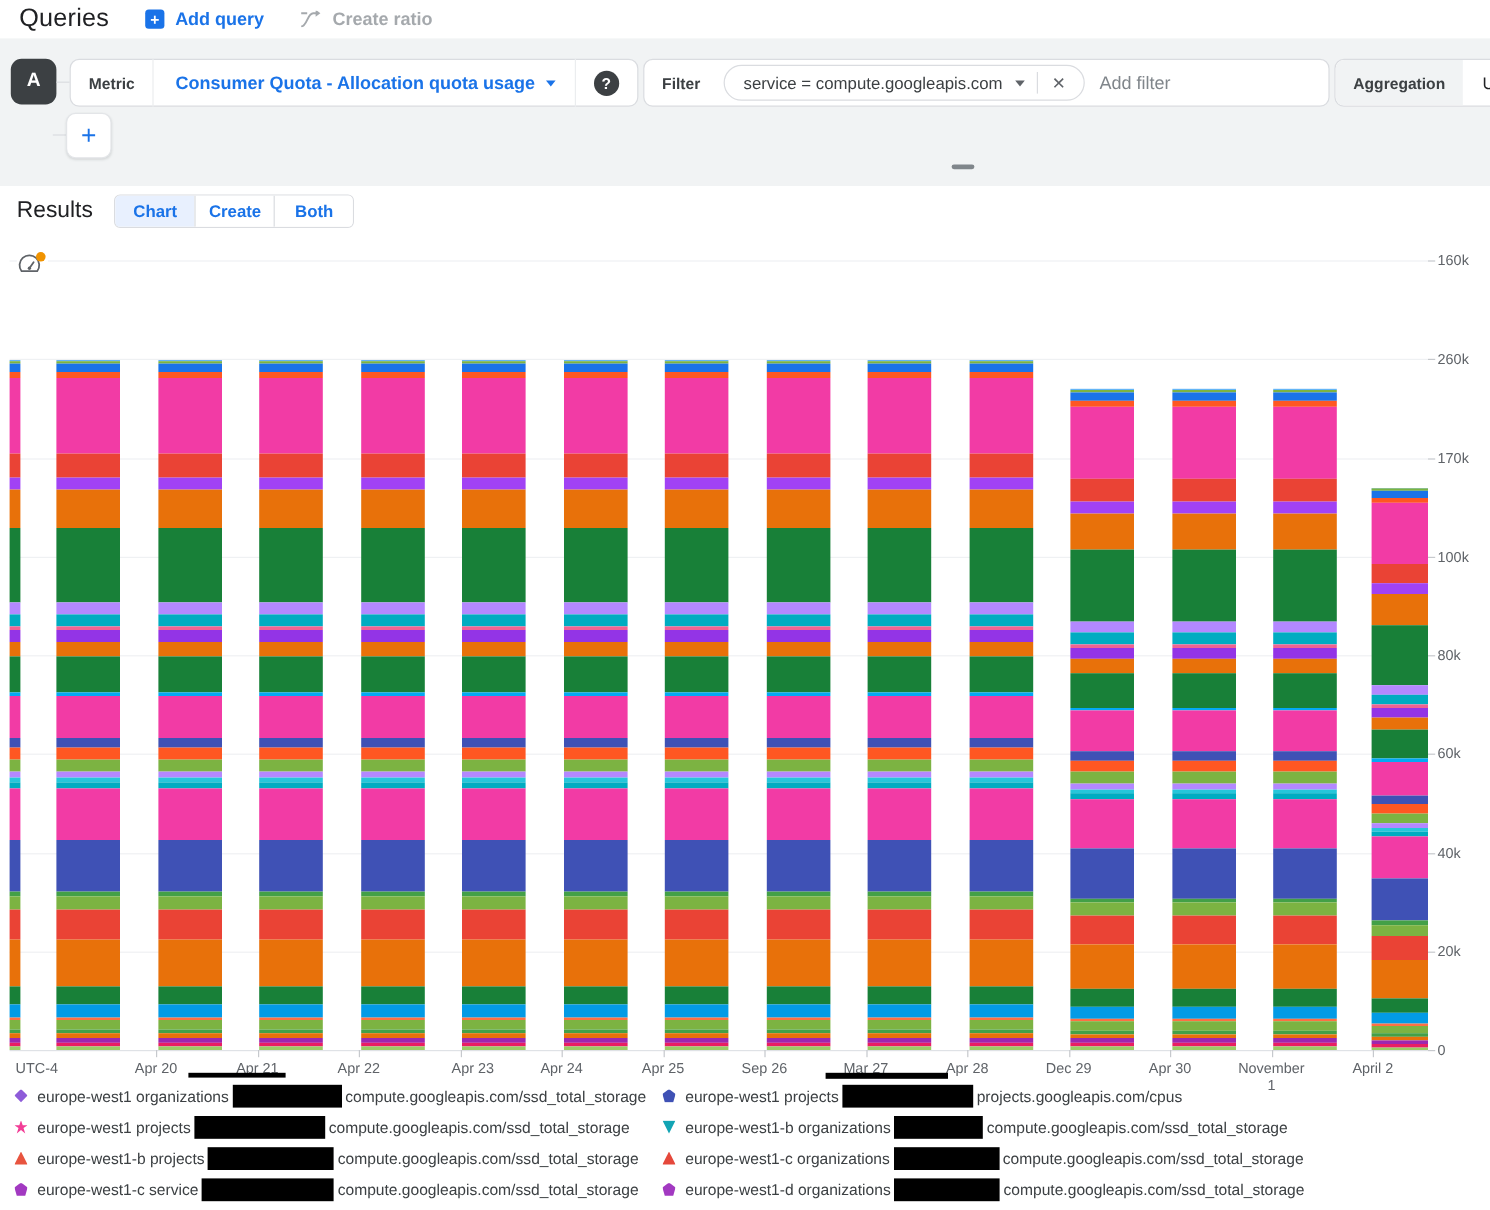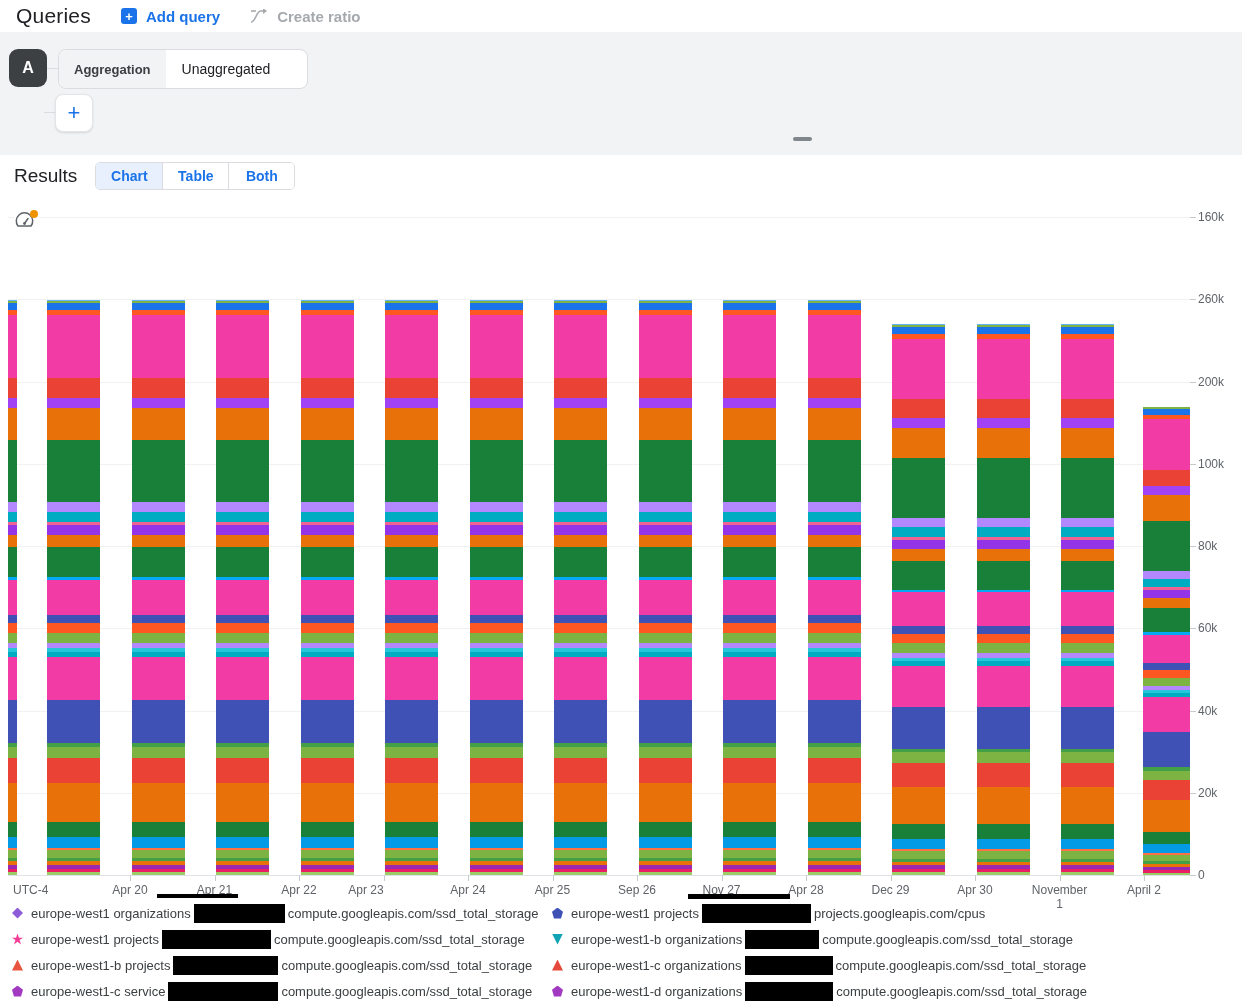--- a/index.html
+++ b/index.html
@@ -94,39 +94,59 @@
     </button>
   </div>
 
   <div class="panel">
     <div class="query-badge">A</div>
     <div class="connector-h1"></div>
     <div class="connector-h2"></div>
 
     <div class="builder-row">
 
-
+      <div class="bcard">
+        <div class="seg-label">Metric</div>
+        <div class="vdiv"></div>
+        <button class="metric-value">
+          <span>Consumer Quota - Allocation quota usage</span>
+          <span class="caret"></span>
+        </button>
+        <div class="vdiv"></div>
+        <button class="help-btn">?</button>
+      </div>
+
+      <div class="bcard filter-card">
+        <div class="seg-label">Filter</div>
+        <div class="chip">
+          <span class="chip-text">service  =  compute.googleapis.com</span>
+          <span class="caret"></span>
+          <span class="chip-div"></span>
+          <button class="chip-x">✕</button>
+        </div>
+        <input class="add-filter" placeholder="Add filter" style="">
+      </div>
 
       <div class="bcard agg-card">
         <div class="agg-label">
           <span class="seg-label">Aggregation</span>
         </div>
         <div class="agg-value">Unaggregated</div>
       </div>
     </div>
 
     <button class="plus-card">+</button>
     <div class="drag-handle"></div>
   </div>
 
   <div class="results-bar">
     <div class="results-title">Results</div>
     <div class="tabs">
       <button class="tab selected">Chart</button>
-      <button class="tab">Table</button>
+      <button class="tab">Create</button>
       <button class="tab">Both</button>
     </div>
   </div>
 
   <div class="chart-area">
     <div class="gauge-wrap">
       <svg width="21" height="21" viewBox="0 0 21 21">
         <path d="M4 16 A8.2 8.2 0 1 1 17 16 Z" fill="none" stroke="#5f6368" stroke-width="1.5" stroke-linejoin="round"></path>
         <path d="M10.5 13.5 L14 8.5" stroke="#5f6368" stroke-width="1.5" stroke-linecap="round"></path>
         <circle cx="10.5" cy="13.5" r="1.4" fill="#5f6368"></circle>
@@ -751,43 +771,43 @@
         <div class="ytickmark" style="left: 1190px; top: 266.75px;"></div>
         <div class="ytickmark" style="left: 1190px; top: 349px;"></div>
         <div class="ytickmark" style="left: 1190px; top: 431.25px;"></div>
         <div class="ytickmark" style="left: 1190px; top: 513.5px;"></div>
         <div class="ytickmark" style="left: 1190px; top: 595.75px;"></div>
         <div class="ytickmark" style="left: 1190px; top: 678px;"></div>
       </div>
     <div class="tzlabel">UTC-4</div>
   <div class="ylabel" style="top: 13px;">160k</div>
       <div class="ylabel" style="top: 95.25px;">260k</div>
-      <div class="ylabel" style="top: 177.5px;">200k</div>
+      <div class="ylabel" style="top: 177.5px;">170k</div>
       <div class="ylabel" style="top: 259.75px;">100k</div>
       <div class="ylabel" style="top: 342px;">80k</div>
       <div class="ylabel" style="top: 424.25px;">60k</div>
       <div class="ylabel" style="top: 506.5px;">40k</div>
       <div class="ylabel" style="top: 588.75px;">20k</div>
       <div class="ylabel" style="top: 671px;">0</div>
       <div class="xtickmark" style="left: 130px;"></div>
       <div class="xlabel" style="left: 98px;">Apr 20</div>
       <div class="xtickmark" style="left: 214.5px;"></div>
       <div class="xlabel" style="left: 182.5px;">Apr 21</div>
       <div class="xtickmark" style="left: 299px;"></div>
       <div class="xlabel" style="left: 267px;">Apr 22</div>
       <div class="xtickmark" style="left: 383.5px;"></div>
-      <div class="xlabel" style="left: 334px;">Apr 23</div>
+      <div class="xlabel" style="left: 362px;">Apr 23</div>
       <div class="xtickmark" style="left: 468px;"></div>
       <div class="xlabel" style="left: 436px;">Apr 24</div>
       <div class="xtickmark" style="left: 552.5px;"></div>
       <div class="xlabel" style="left: 520.5px;">Apr 25</div>
       <div class="xtickmark" style="left: 637px;"></div>
       <div class="xlabel" style="left: 605px;">Sep 26</div>
       <div class="xtickmark" style="left: 721.5px;"></div>
-      <div class="xlabel" style="left: 689.5px;">Nov 27</div>
+      <div class="xlabel" style="left: 689.5px;">Mar 27</div>
       <div class="xtickmark" style="left: 806px;"></div>
       <div class="xlabel" style="left: 774px;">Apr 28</div>
       <div class="xtickmark" style="left: 890.5px;"></div>
       <div class="xlabel" style="left: 858.5px;">Dec 29</div>
       <div class="xtickmark" style="left: 975px;"></div>
       <div class="xlabel" style="left: 943px;">Apr 30</div>
       <div class="xtickmark" style="left: 1059.5px;"></div>
       <div class="xlabel" style="left: 1027.5px;">November 1</div>
       <div class="xtickmark" style="left: 1144px;"></div>
       <div class="xlabel" style="left: 1112px;">April 2</div>

